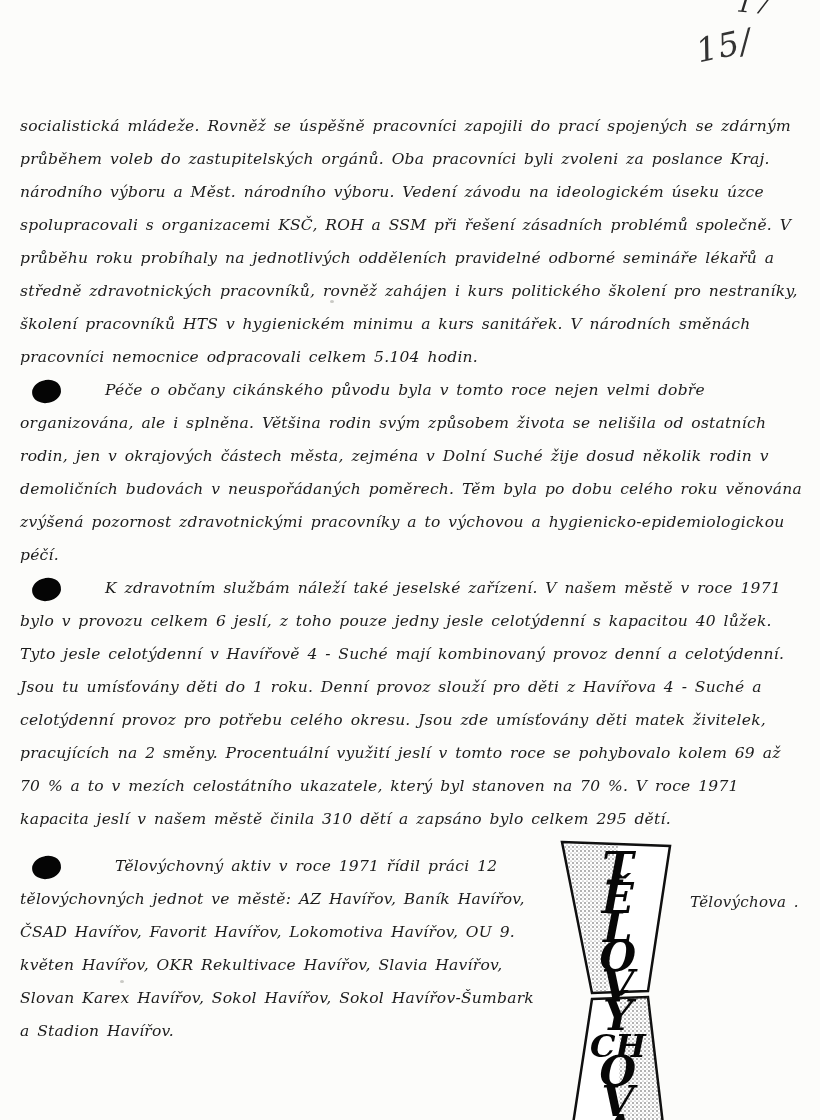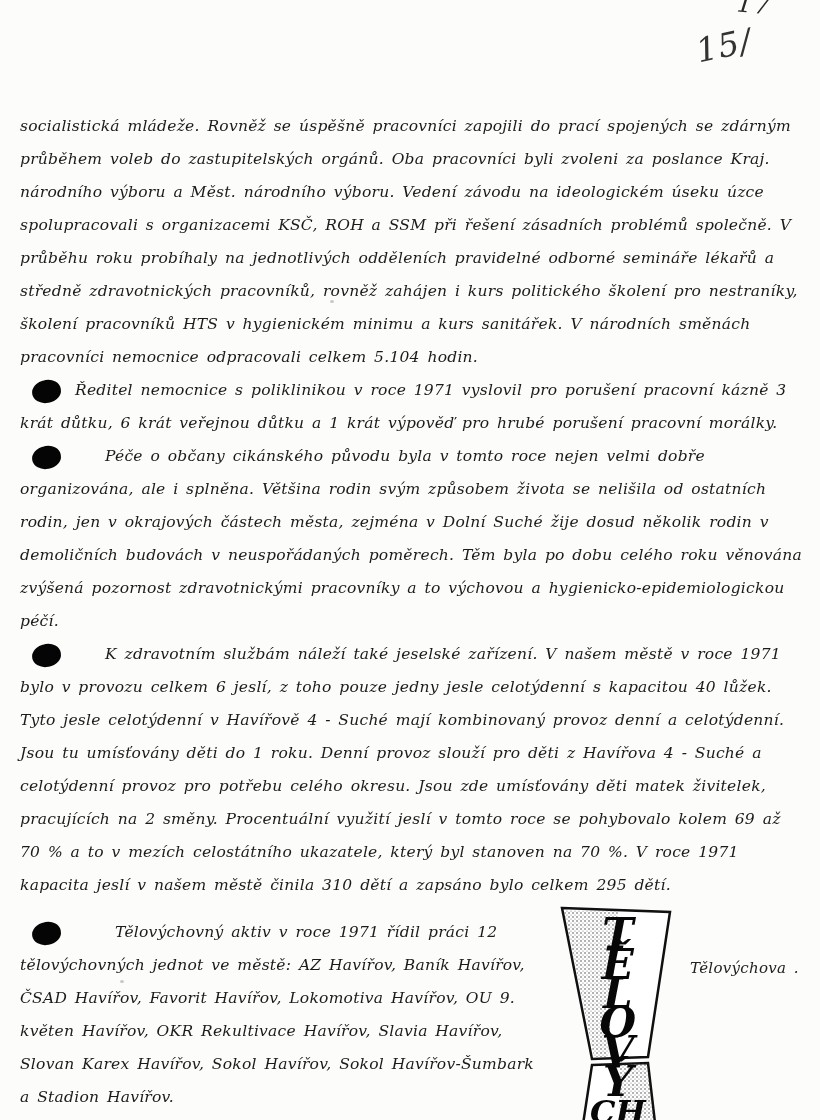--- a/index.html
+++ b/index.html
@@ -69,24 +69,20 @@
   <div class="speck s2"></div>
   <div class="speck s3"></div>
 
   <div class="body-text">
 
     <div class="para">
       <span class="ptext">socialistická mládeže. Rovněž se úspěšně pracovníci zapojili do prací spojených se zdárným průběhem voleb do zastupitelských orgánů. Oba pracovníci byli zvoleni za poslance Kraj. národního výboru a Měst. národního výboru. Vedení závodu na ideologickém úseku úzce spolupracovali s organizacemi KSČ, ROH a SSM při řešení zásadních problémů společně. V průběhu roku probíhaly na jednotlivých odděleních pravidelné odborné semináře lékařů a středně zdravotnických pracovníků, rovněž zahájen i kurs politického školení pro nestraníky, školení pracovníků HTS v hygienickém minimu a kurs sanitářek. V národních směnách pracovníci nemocnice odpracovali celkem 5.104 hodin.</span>
     </div>
 
 
-    <div class="para">
-      <span class="bullet"></span>
-      <span class="ptext ind-1">Ředitel nemocnice s poliklinikou v roce 1971 vyslovil pro porušení pracovní kázně 3 krát důtku, 6 krát veřejnou důtku a 1 krát výpověď pro hrubé porušení pracovní morálky.</span>
-    </div>
 
 
     <div class="para">
       <span class="bullet"></span>
       <span class="ptext ind-2">Péče o občany cikánského původu byla v tomto roce nejen velmi dobře organizována, ale i splněna. Většina rodin svým způsobem života se nelišila od ostatních rodin, jen v okrajových částech města, zejména v Dolní Suché žije dosud několik rodin v demoličních budovách v neuspořádaných poměrech. Těm byla po dobu celého roku věnována zvýšená pozornost zdravotnickými pracovníky a to výchovou a hygienicko-epidemiologickou péčí.</span>
     </div>
 
     <div class="para">
       <span class="bullet"></span>
       <span class="ptext ind-2">K zdravotním službám náleží také jeselské zařízení. V našem městě v roce 1971 bylo v provozu celkem 6 jeslí, z toho pouze jedny jesle celotýdenní s kapacitou 40 lůžek. Tyto jesle celotýdenní v Havířově 4 - Suché mají kombinovaný provoz denní a celotýdenní. Jsou tu umísťovány děti do 1 roku. Denní provoz slouží pro děti z Havířova 4 - Suché a celotýdenní provoz pro potřebu celého okresu. Jsou zde umísťovány děti matek živitelek, pracujících na 2 směny. Procentuální využití jeslí v tomto roce se pohybovalo kolem 69 až 70 % a to v mezích celostátního ukazatele, který byl stanoven na 70 %. V roce 1971 kapacita jeslí v našem městě činila 310 dětí a zapsáno bylo celkem 295 dětí.</span>

